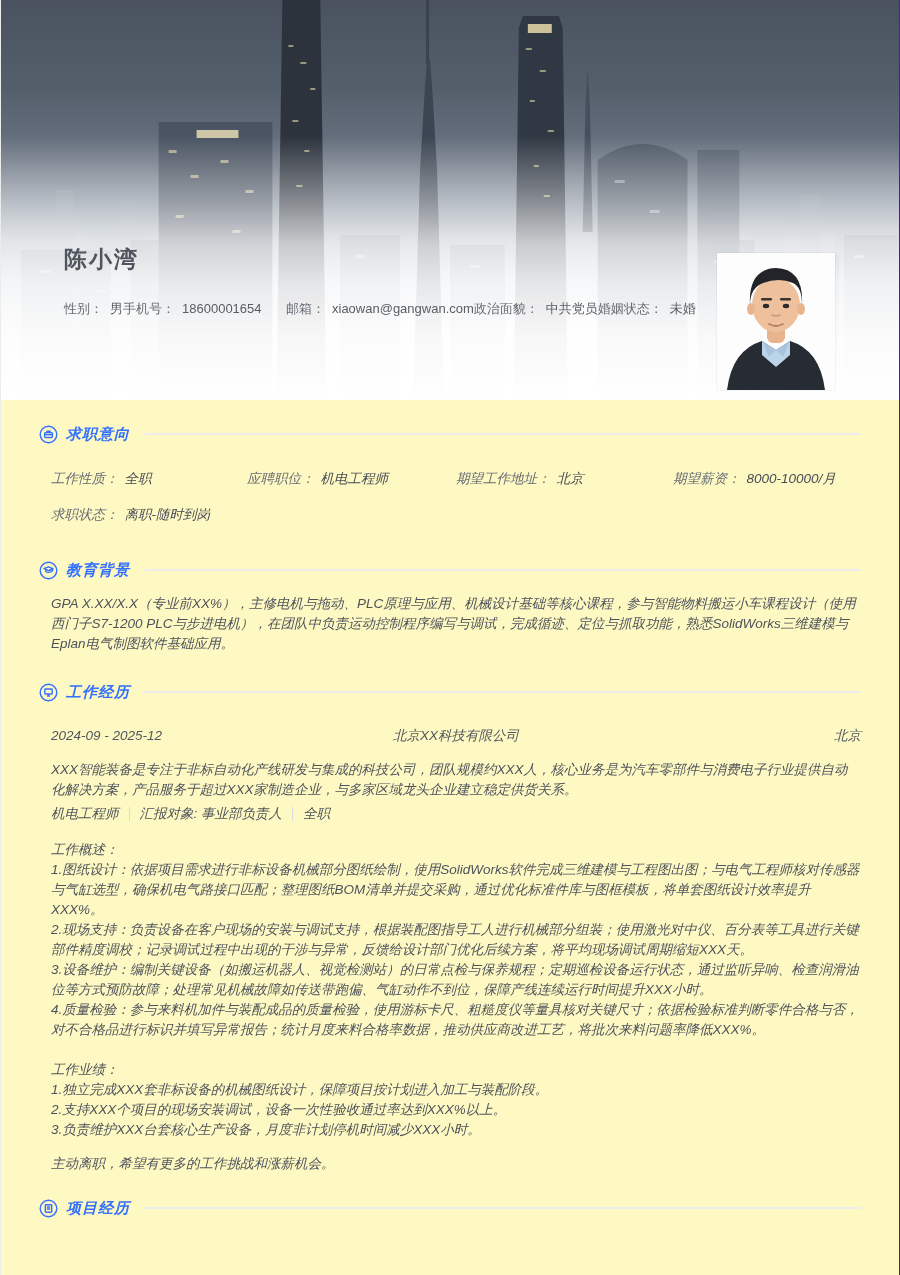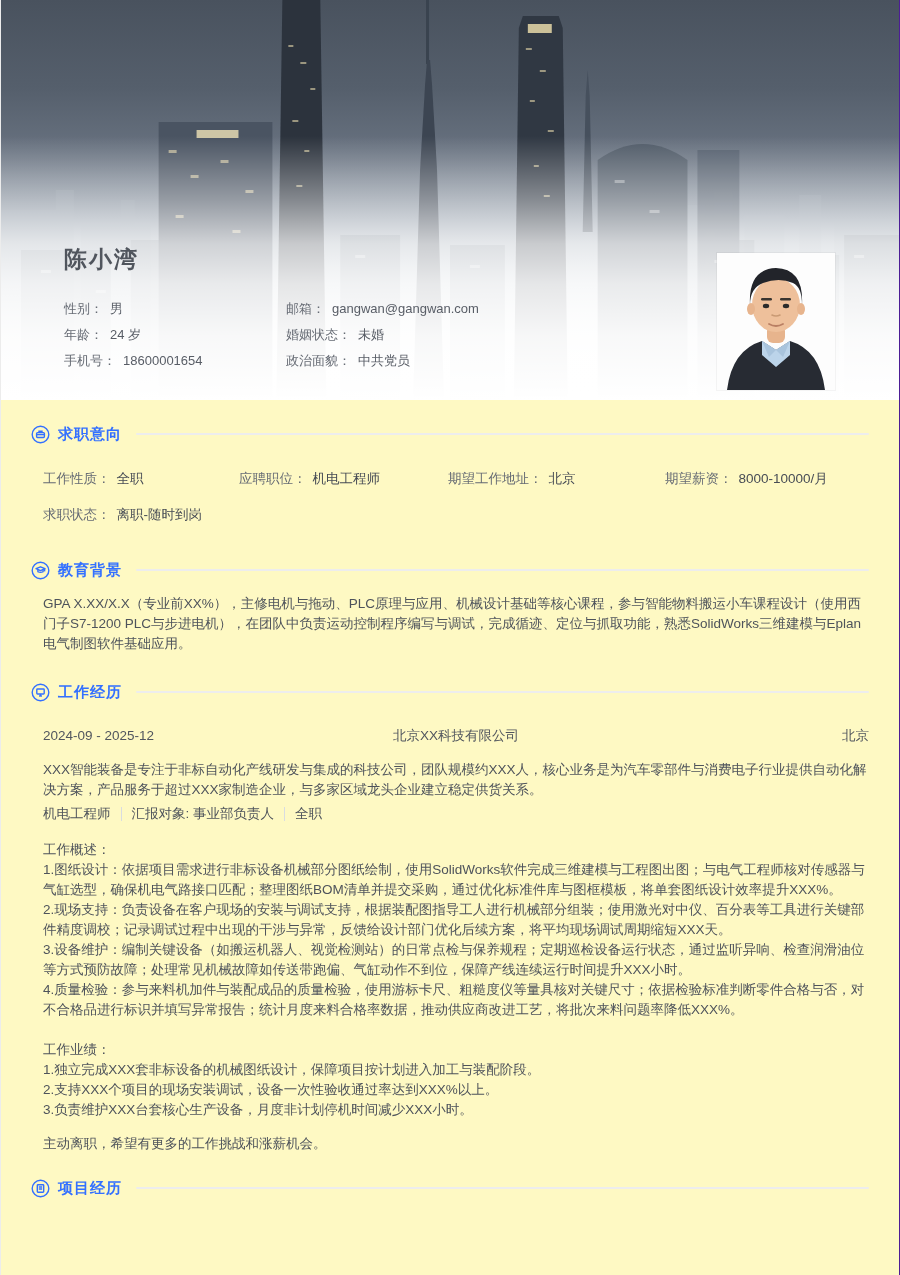--- a/index.html
+++ b/index.html
@@ -15,30 +15,30 @@
   .hero{position:relative;height:400px;overflow:hidden;
     background:linear-gradient(180deg,#49525e 0%,#555f6c 22%,#6a7482 40%,#8b96a3 55%,#c0c9d1 72%,#eef1f4 88%,#ffffff 100%);}
   .sky-art{position:absolute;left:0;top:0;width:100%;height:100%;display:block;}
   .hero-fade{position:absolute;inset:0;
     background:linear-gradient(180deg,rgba(255,255,255,0) 0%,rgba(255,255,255,0) 34%,
       rgba(255,255,255,.42) 50%,rgba(255,255,255,.74) 61%,rgba(255,255,255,.88) 71%,
       rgba(255,255,255,.96) 84%,#ffffff 100%);}
   .hero-content{position:absolute;left:63px;top:244px;}
   .name{margin:0 0 21px 0;font-size:23px;font-weight:bold;color:#50555d;letter-spacing:2px;}
   .info-grid{display:flex;}
-  .info-col{display:flex;flex-direction:column;}
+  .info-col{display:flex;flex-direction:row;}
   .info-col.left{width:222px;}
   .info-row{height:26px;line-height:26px;font-size:13px;color:#585d66;white-space:nowrap;}
   .info-row .lbl{margin-right:7px;}
   .photo{position:absolute;top:253px;right:64px;width:118px;height:137px;background:#fcfcfc;
          box-shadow:0 0 0 1px rgba(0,0,0,.04);}
   .photo svg{display:block;width:100%;height:100%;}
 
   
-  section{margin:0 30px;}
+  section{margin:0 38px;font-style:italic;}
   .sec-head{display:flex;align-items:center;height:20px;}
   .sec-icon{width:19px;height:19px;margin-right:8px;flex:0 0 auto;display:flex;align-items:center;justify-content:center;}
   .sec-icon svg{display:block;}
   .sec-title{font-size:15px;font-weight:bold;color:#3370FF;letter-spacing:1px;white-space:nowrap;}
   .sec-line{flex:1;height:2px;background:#ededed;margin-left:14px;border-radius:1px;}
   .sec-body{padding-left:12px;}
 
   .sec-job{margin-top:24px;}
   .sec-edu{margin-top:36px;}
   .sec-work{margin-top:28px;}
@@ -145,35 +145,32 @@
     <div class="hero-fade"></div>
 
     <div class="hero-content">
       <h1 class="name">陈小湾</h1>
       <div class="info-grid">
         <div class="info-col left">
           <div class="info-row">
             <span class="lbl">性别：</span><span class="val-plain">男</span>
           </div>
           <div class="info-row">
-            <span class="lbl">年龄：</span><span class="val-plain">24 岁</span>
-          </div>
-          <div class="info-row">
             <span class="lbl">手机号：</span><span class="val-plain">18600001654</span>
           </div>
         </div>
         <div class="info-col">
           <div class="info-row">
-            <span class="lbl">邮箱：</span><span class="val-plain">gangwan@gangwan.com</span>
+            <span class="lbl">邮箱：</span><span class="val-plain">xiaowan@gangwan.com</span>
+          </div>
+          <div class="info-row">
+            <span class="lbl">政治面貌：</span><span class="val-plain">中共党员</span>
           </div>
           <div class="info-row">
             <span class="lbl">婚姻状态：</span><span class="val-plain">未婚</span>
-          </div>
-          <div class="info-row">
-            <span class="lbl">政治面貌：</span><span class="val-plain">中共党员</span>
           </div>
         </div>
       </div>
     </div>
 
     <div class="photo">
       <svg viewBox="0 0 118 137" aria-hidden="true">
         <rect width="118" height="137" fill="#fdfdfd"></rect>
         <path d="M10 137 Q15 97 45 88 L59 97 L73 88 Q103 97 108 137 Z" fill="#272b33"></path>
         <polygon points="45,88 59,97 73,88 73,102 59,114 45,102" fill="#bcd4ea"></polygon>

